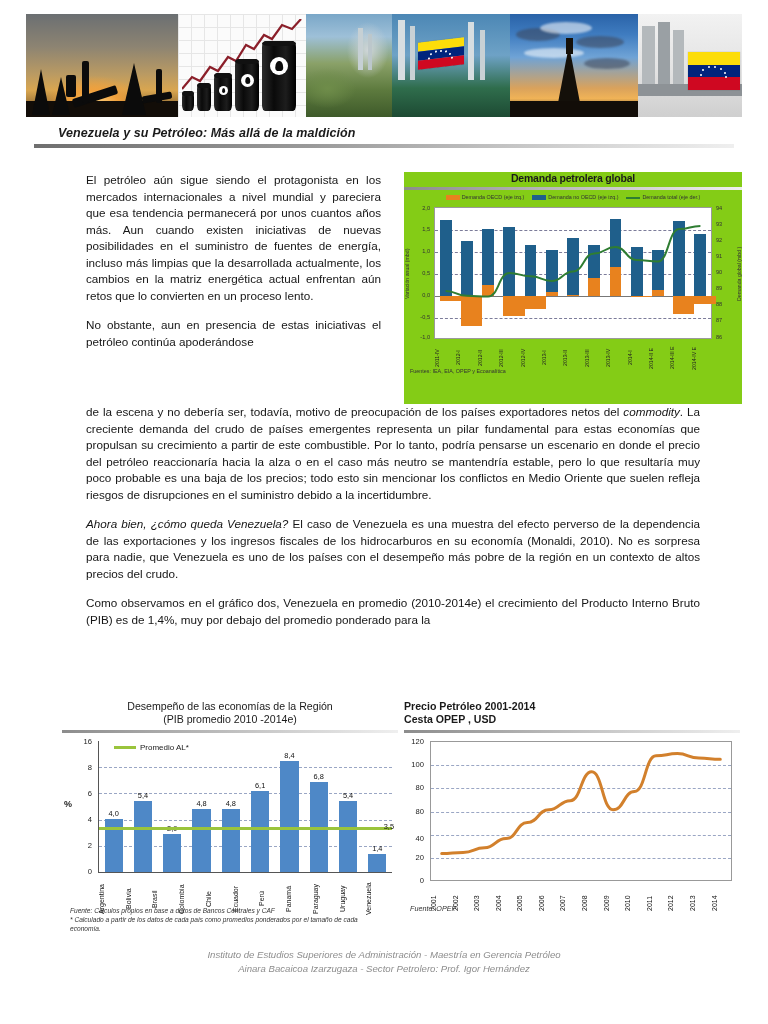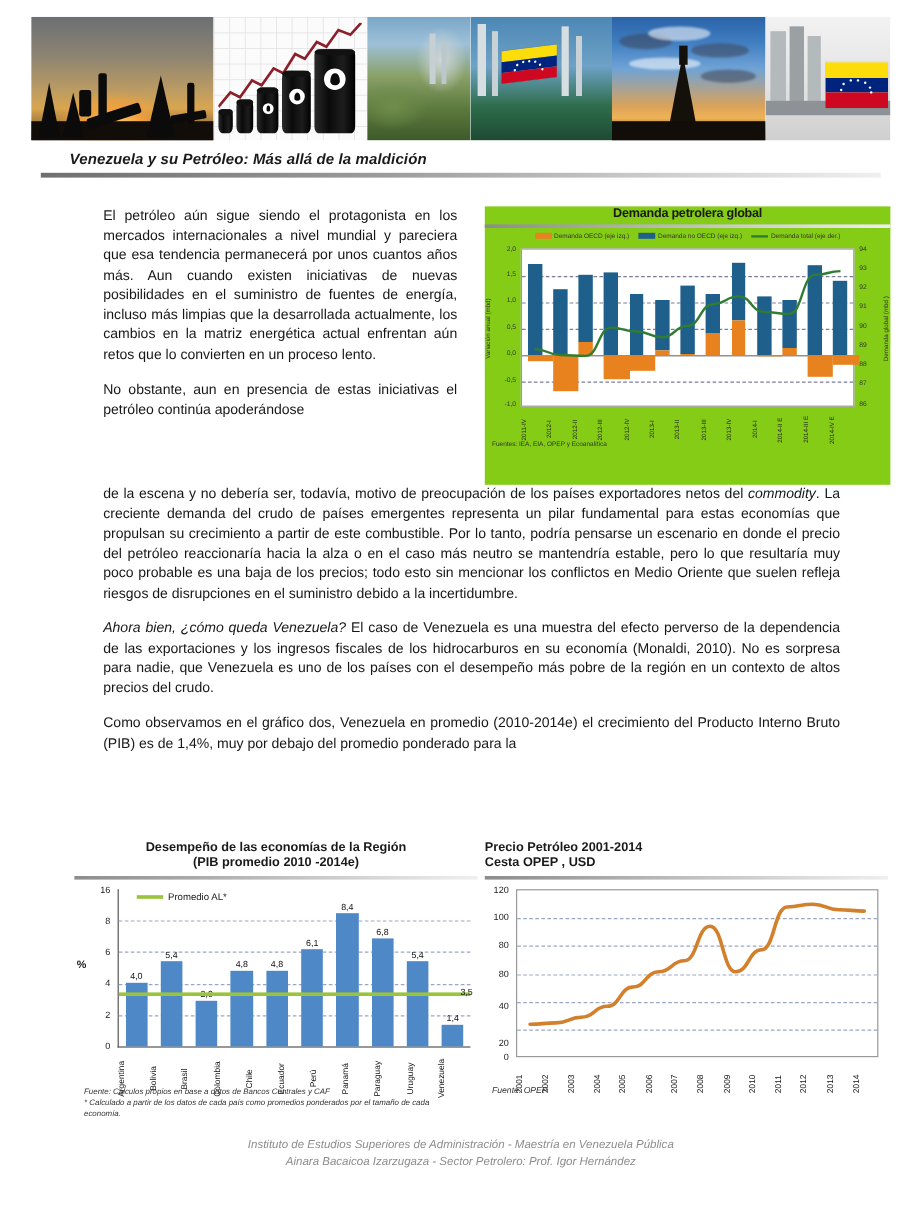--- a/index.html
+++ b/index.html
@@ -171,21 +171,21 @@
   .c1-xlabels { position:absolute; left:30px; right:30px; top:138px; display:flex; }
   .c1-xlabels div {
     flex:1; font-size:5.2px; color:#222; text-align:center;
     writing-mode: vertical-rl; transform: rotate(180deg);
     height:34px; white-space:nowrap;
   }
   .c1-source { position:absolute; left:6px; top:196px; font-size:5.4px; color:#333; }
 
   
   .chart2 { position:absolute; left:62px; top:700px; width:336px; height:240px; }
-  .c2-title { text-align:center; font-size:10.6px; font-weight:bold; line-height:13px; }
+  .c2-title { text-align:center; font-size:10.6px; font-weight:normal; line-height:13px; }
   .c2-rule { height:3px; margin-top:4px; background:linear-gradient(90deg,#8c8c8c,#c9c9c9 60%,#efefef); }
   .c2-plotwrap { position:relative; height:160px; margin-top:4px; }
   .c2-pct { position:absolute; left:2px; top:62px; font-size:9px; font-weight:bold; }
   .c2-yt { position:absolute; left:14px; width:16px; text-align:right; font-size:7.6px; color:#222; }
   .c2-plot { position:absolute; left:36px; right:6px; top:4px; height:132px; border-left:1px solid #555; border-bottom:1px solid #555; }
   .c2-gl { position:absolute; left:0; right:0; border-top:1px dashed #9aa6c4; }
   .c2-bars { position:absolute; inset:0; display:flex; align-items:flex-end; }
   .c2-slot { flex:1; position:relative; height:100%; display:flex; align-items:flex-end; justify-content:center; }
   .c2-bar { width:62%; background:#4e88c7; }
   .c2-val { position:absolute; width:30px; left:50%; transform:translateX(-50%); text-align:center; font-size:7.4px; color:#111; }
@@ -582,21 +582,21 @@
       <div>Cesta OPEP , USD</div>
     </div>
     <div class="c3-rule"></div>
 
     <div class="c3-plotwrap">
       <div class="c3-yt" style="top:0px;">120</div>
       <div class="c3-yt" style="top:23px;">100</div>
       <div class="c3-yt" style="top:46px;">80</div>
       <div class="c3-yt" style="top:70px;">80</div>
       <div class="c3-yt" style="top:97px;">40</div>
-      <div class="c3-yt" style="top:128px;">20</div>
+      <div class="c3-yt" style="top:116px;">20</div>
       <div class="c3-yt" style="top:139px;">0</div>
 
       <div class="c3-plot">
         <div class="c3-gl" style="top:23px;"></div>
         <div class="c3-gl" style="top:46px;"></div>
         <div class="c3-gl" style="top:70px;"></div>
         <div class="c3-gl" style="top:93px;"></div>
         <div class="c3-gl" style="top:116px;"></div>
         <svg id="c3-line" viewBox="0 0 300 140" preserveAspectRatio="none" style="position:absolute; inset:0; width:100%; height:100%;">
             <path d="M10.7,113.2 C21.4,113.2 21.4,112.0 32.1,112.0 C42.9,112.0 42.9,107.3 53.6,107.3 C64.3,107.3 64.3,98.0 75.0,98.0 C85.7,98.0 85.7,81.7 96.4,81.7 C107.1,81.7 107.1,68.8 117.9,68.8 C128.6,68.8 128.6,59.5 139.3,59.5 C150.0,59.5 150.0,30.3 160.7,30.3 C171.4,30.3 171.4,68.8 182.1,68.8 C192.9,68.8 192.9,50.2 203.6,50.2 C214.3,50.2 214.3,14.0 225.0,14.0 C235.7,14.0 235.7,11.7 246.4,11.7 C257.1,11.7 257.1,16.3 267.9,16.3 C278.6,16.3 278.6,17.5 289.3,17.5" fill="none" stroke="#d2802c" stroke-width="3" stroke-linecap="round" vector-effect="non-scaling-stroke"></path>
@@ -618,17 +618,17 @@
           <div>2012</div>
           <div>2013</div>
           <div>2014</div>
         </div>
     </div>
 
     <div class="c3-source">Fuente: OPEP</div>
   </div>
 
   <div class="footer">
-    <div>Instituto de Estudios Superiores de Administración - Maestría en Venezuela Pública</div>
+    <div>Instituto de Estudios Superiores de Administración - Maestría en Gerencia Petróleo</div>
     <div>Ainara Bacaicoa Izarzugaza   -   Sector Petrolero: Prof. Igor Hernández</div>
   </div>
 
 </div>
 
 </body></html>

